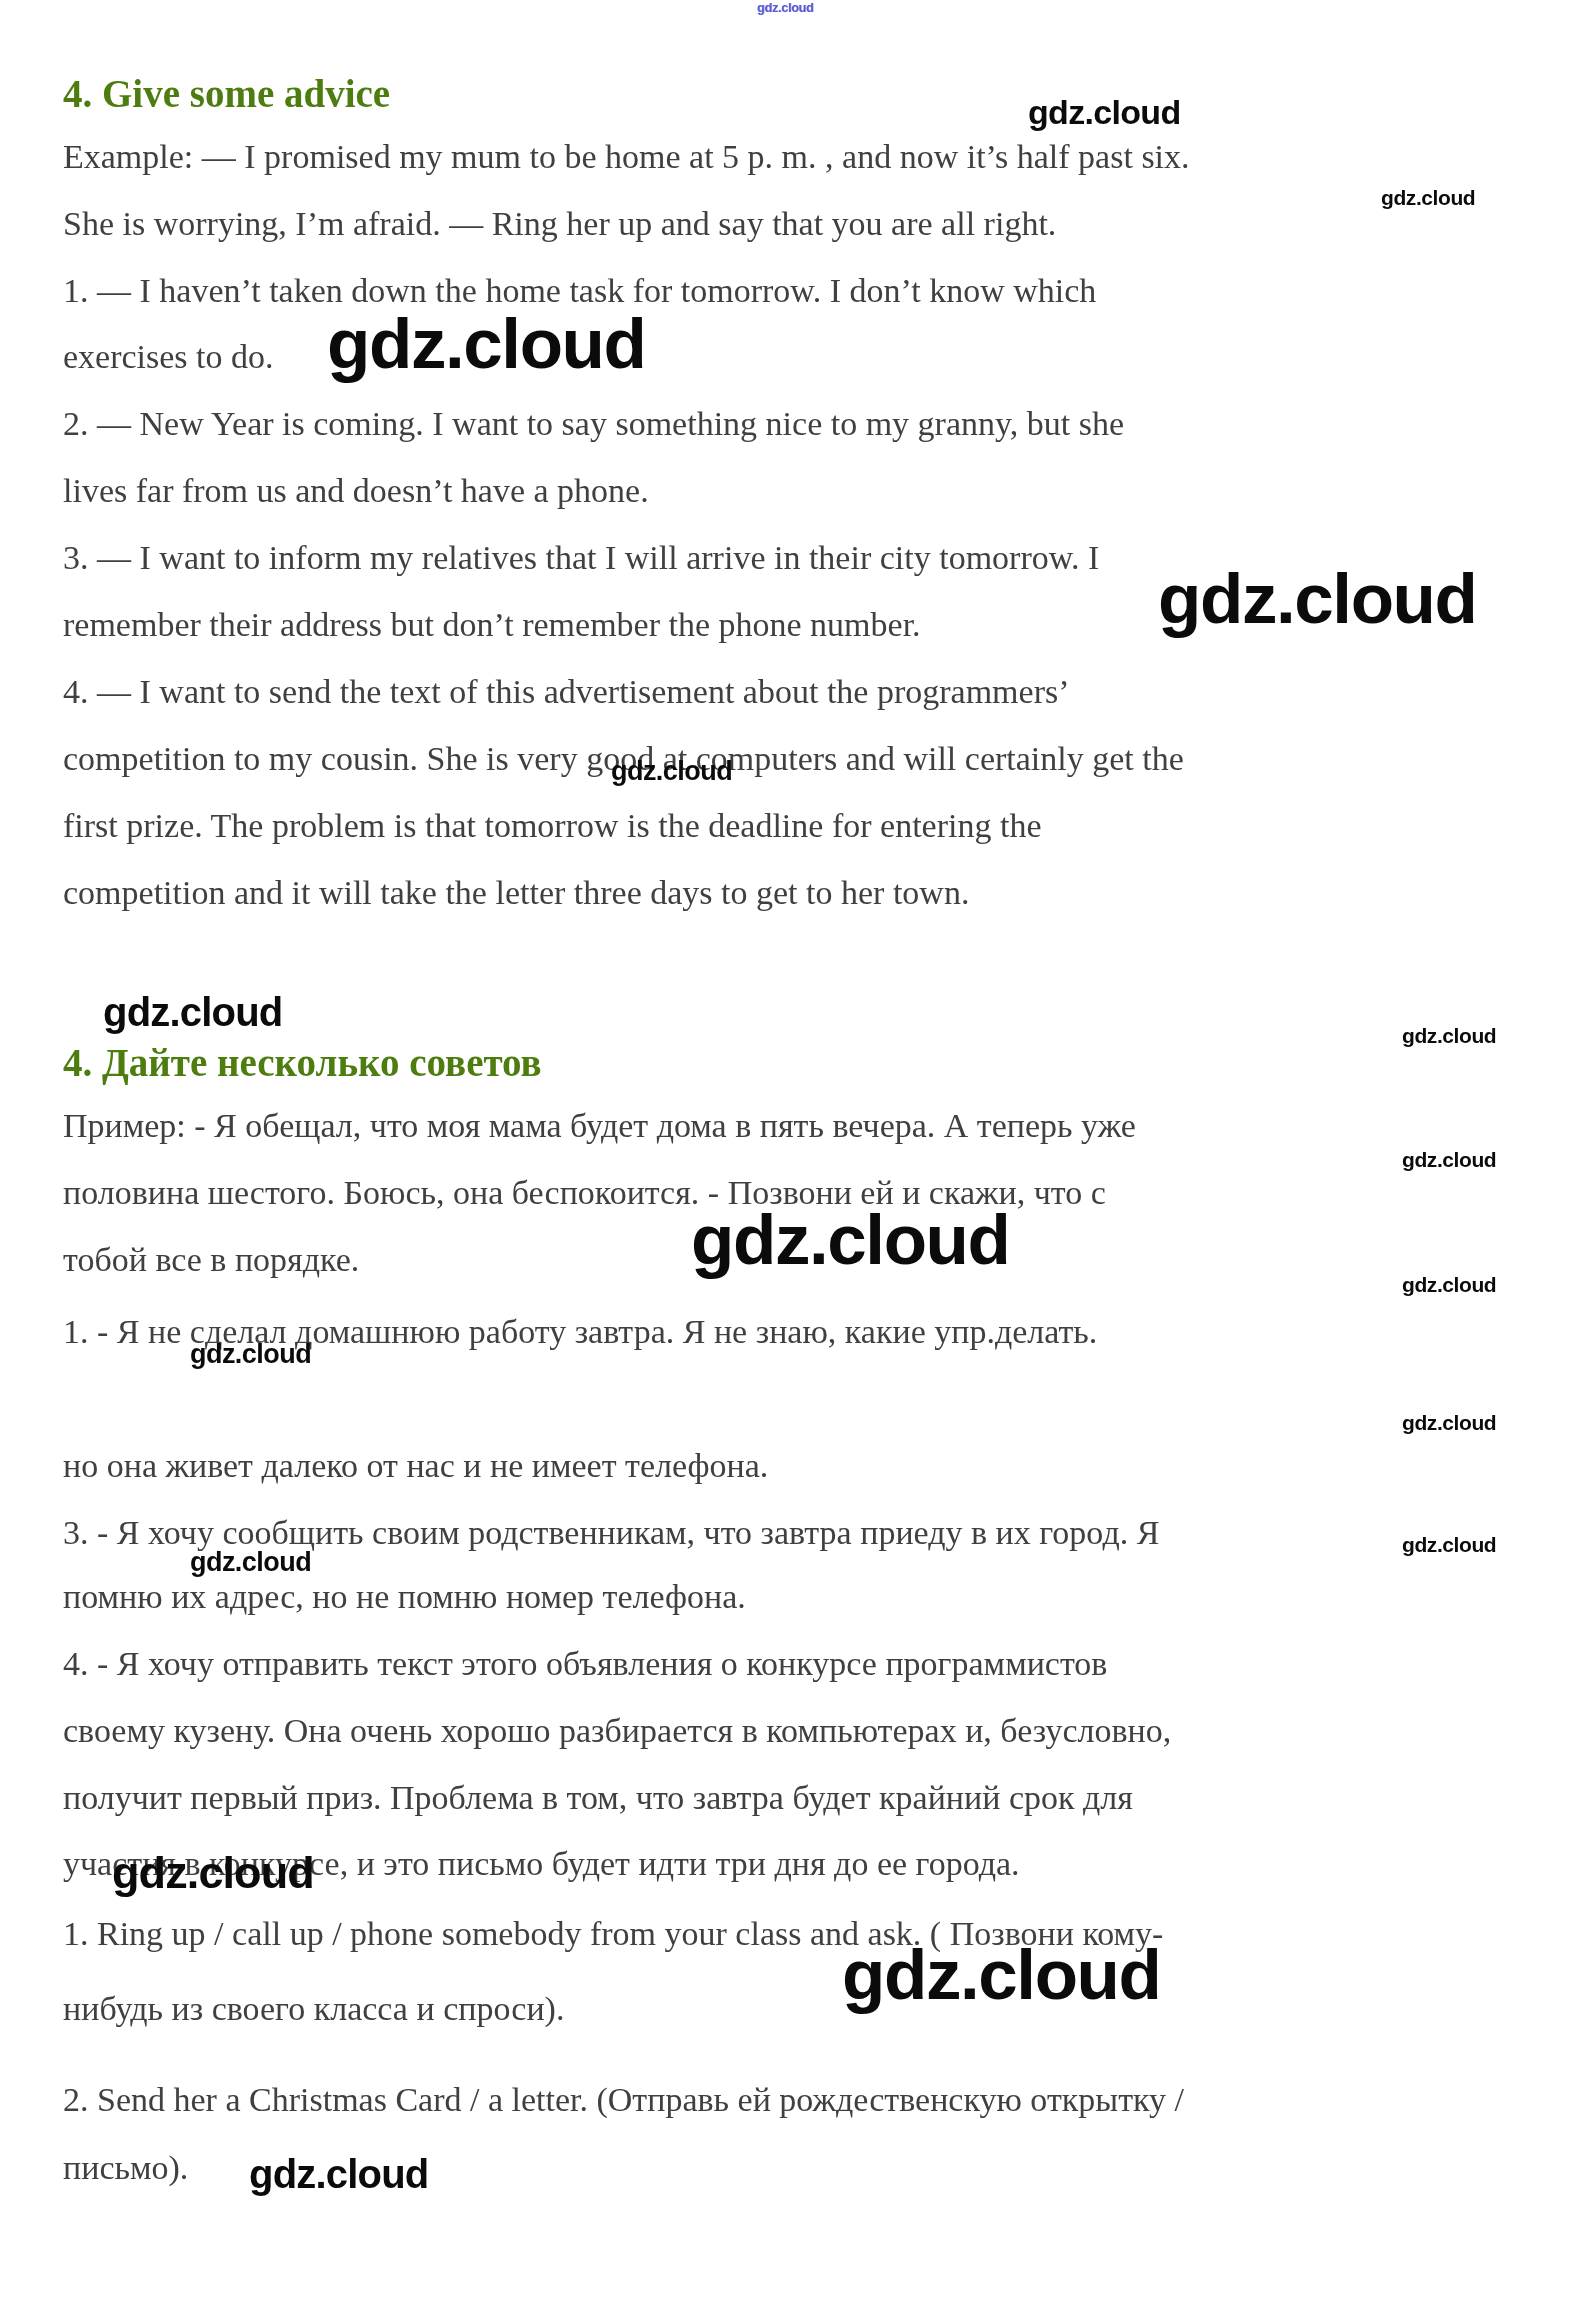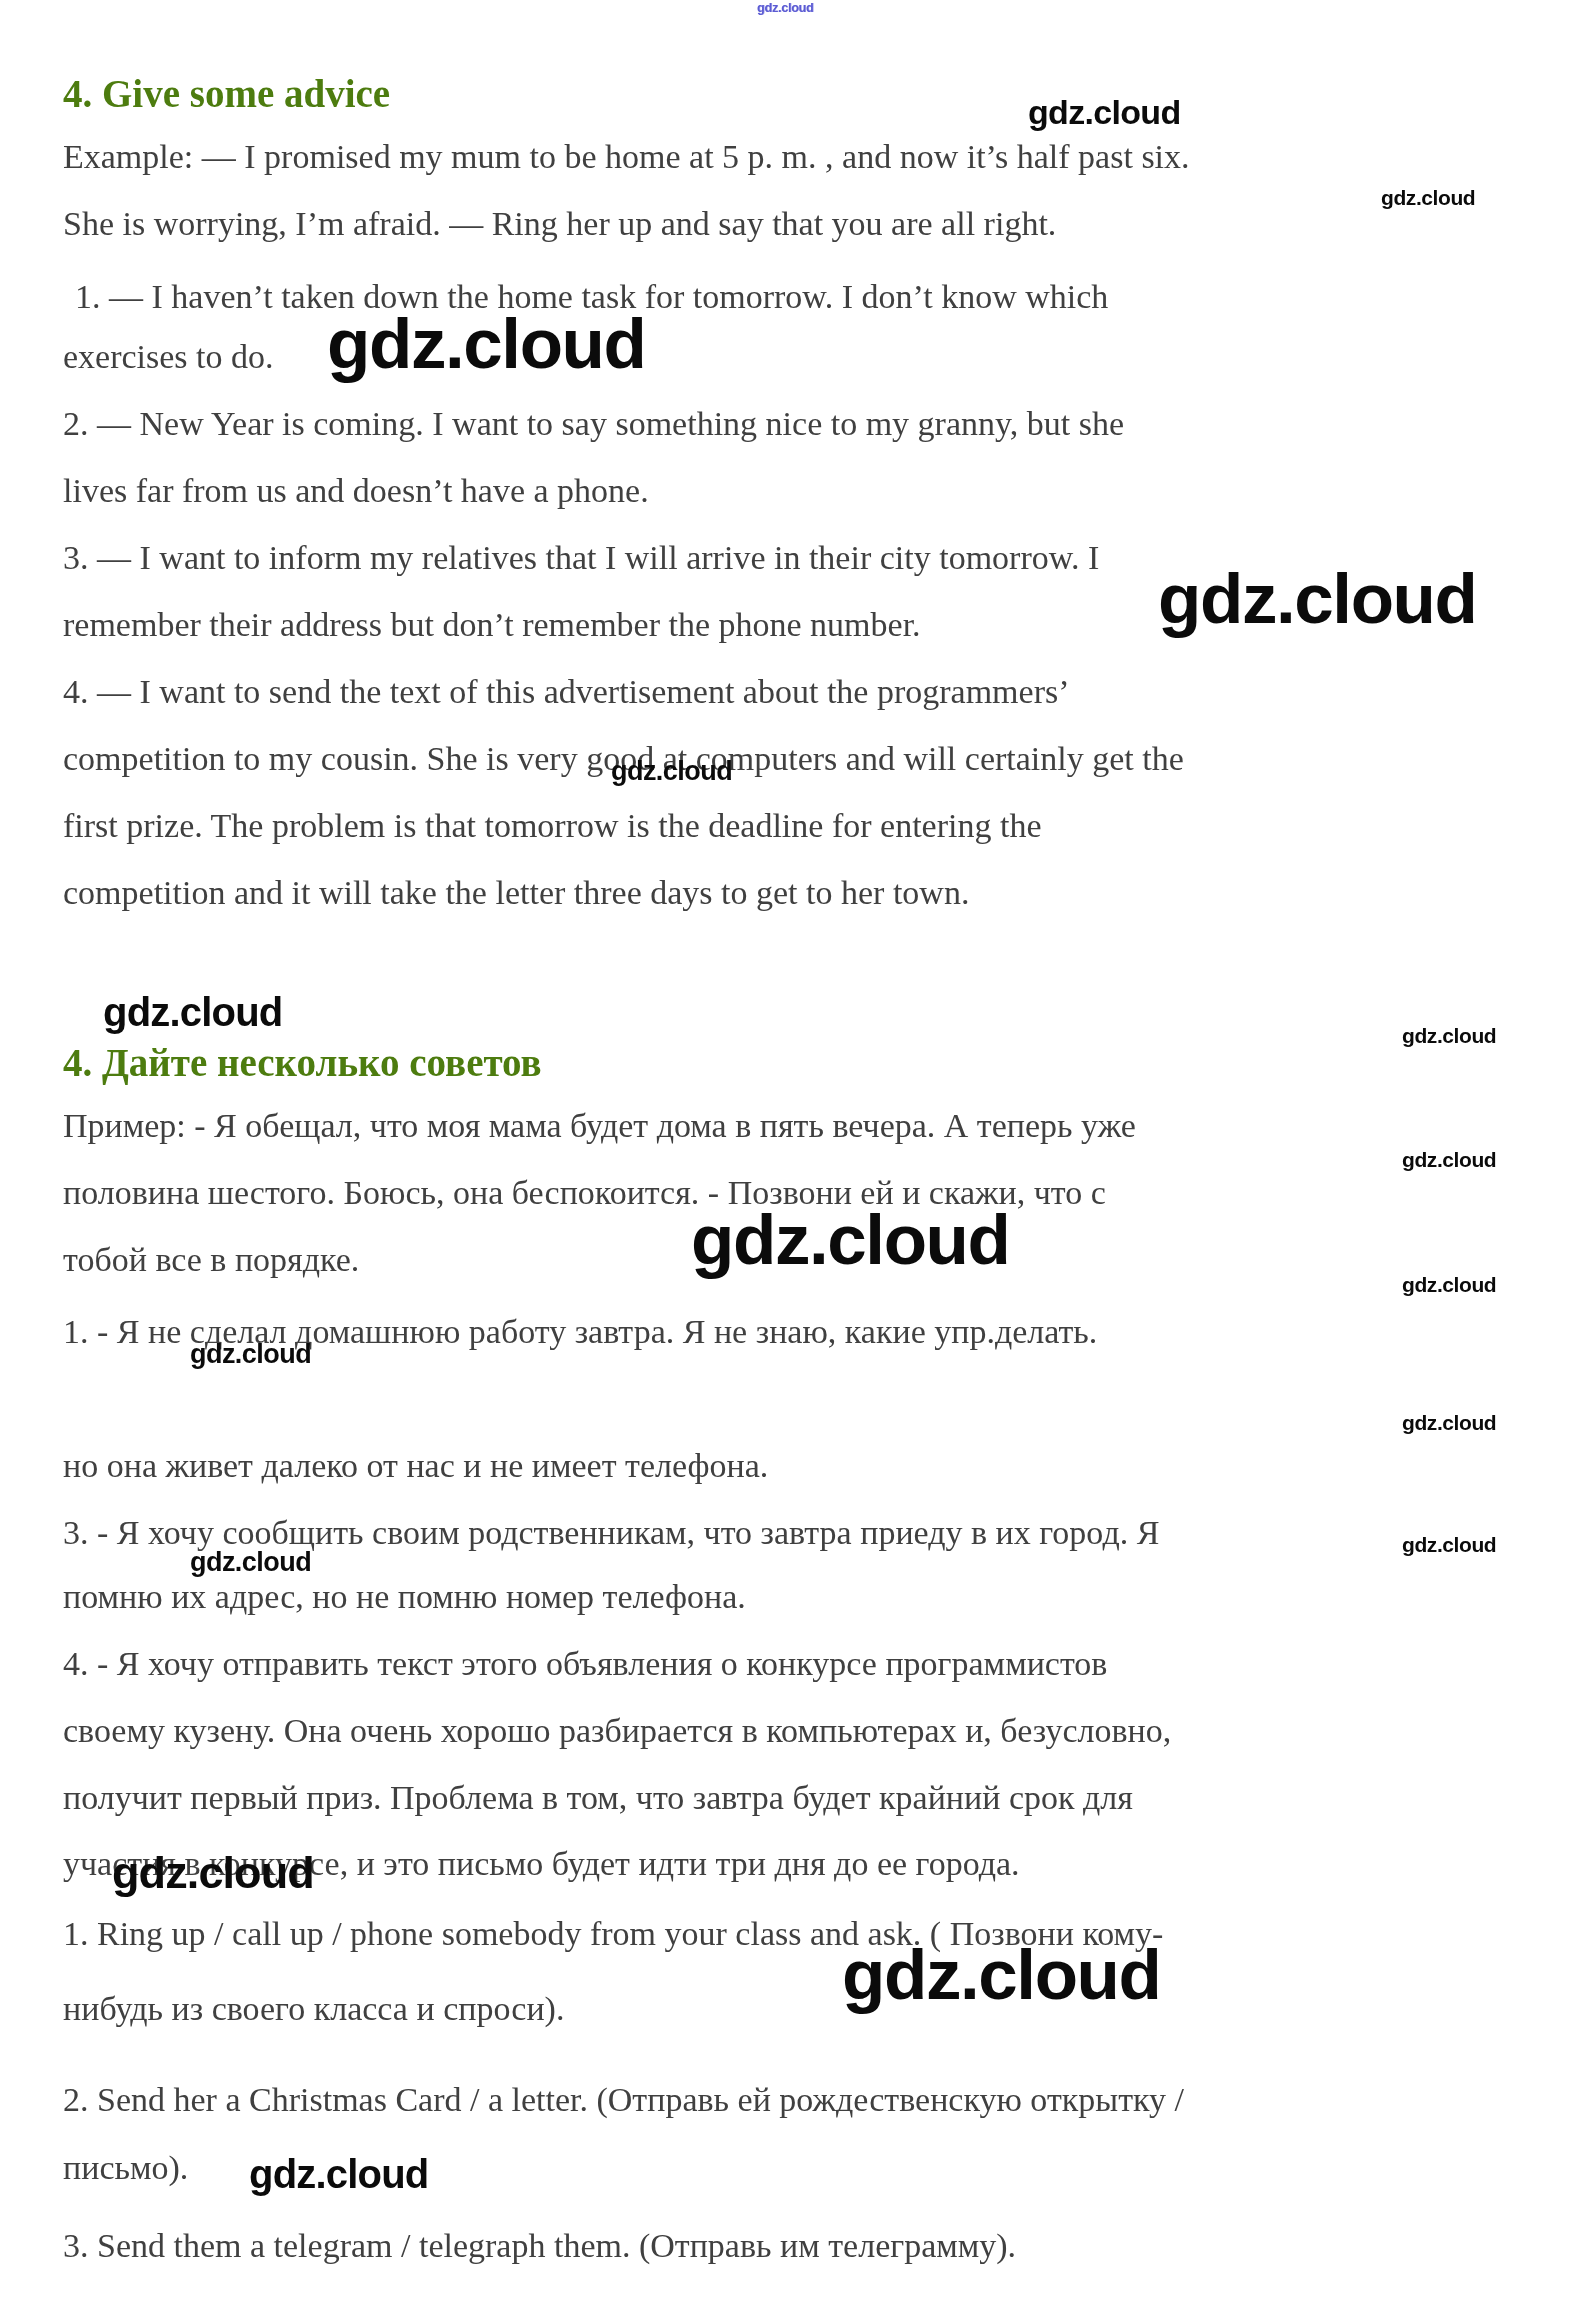--- a/index.html
+++ b/index.html
@@ -46,21 +46,21 @@
   }
 </style>
 </head>
 <body>
 
 <div id="page">
 
   <div class="heading" style="top:74px;">4. Give some advice</div>
   <div class="line" style="top:140px;">Example: — I promised my mum to be home at 5 p. m. , and now it’s half past six.</div>
   <div class="line" style="top:207px;">She is worrying, I’m afraid. — Ring her up and say that you are all right.</div>
-  <div class="line" style="top:280px;margin-left:12px;">1. — I haven’t taken down the home task for tomorrow. I don’t know which</div>
+  <div class="line" style="top:274px;">1. — I haven’t taken down the home task for tomorrow. I don’t know which</div>
   <div class="line" style="top:340px;">exercises to do.</div>
   <div class="line" style="top:407px;">2. — New Year is coming. I want to say something nice to my granny, but she</div>
   <div class="line" style="top:474px;">lives far from us and doesn’t have a phone.</div>
   <div class="line" style="top:541px;">3. — I want to inform my relatives that I will arrive in their city tomorrow. I</div>
   <div class="line" style="top:608px;">remember their address but don’t remember the phone number.</div>
   <div class="line" style="top:675px;">4. — I want to send the text of this advertisement about the programmers’</div>
   <div class="line" style="top:742px;">competition to my cousin. She is very good at computers and will certainly get the</div>
   <div class="line" style="top:809px;">first prize. The problem is that tomorrow is the deadline for entering the</div>
   <div class="line" style="top:876px;">competition and it will take the letter three days to get to her town.</div>
 
@@ -74,21 +74,20 @@
   <div class="line" style="top:1580px;">помню их адрес, но не помню номер телефона.</div>
   <div class="line" style="top:1647px;">4. - Я хочу отправить текст этого объявления о конкурсе программистов</div>
   <div class="line" style="top:1714px;">своему кузену. Она очень хорошо разбирается в компьютерах и, безусловно,</div>
   <div class="line" style="top:1781px;">получит первый приз. Проблема в том, что завтра будет крайний срок для</div>
   <div class="line" style="top:1847px;">участия в конкурсе, и это письмо будет идти три дня до ее города.</div>
 
   <div class="line" style="top:1917px;">1. Ring up / call up / phone somebody from your class and ask. ( Позвони кому-</div>
   <div class="line" style="top:1992px;">нибудь из своего класса и спроси).</div>
   <div class="line" style="top:2083px;">2. Send her a Christmas Card / a letter. (Отправь ей рождественскую открытку /</div>
   <div class="line" style="top:2151px;">письмо).</div>
-  <div class="line" style="top:2229px;">3. Send them a telegram / telegraph them. (Отправь им телеграмму).</div>
 
   <div class="wm wm-blue" style="left:757px; top:1.5px;    font-size:12.6px;">gdz.cloud</div>
   <div class="wm" style="left:1028px; top:95px;  font-size:34px;">gdz.cloud</div>
   <div class="wm" style="left:1381px; top:187px;  font-size:21px;">gdz.cloud</div>
   <div class="wm" style="left:327px;  top:308px;  font-size:71px;">gdz.cloud</div>
   <div class="wm" style="left:1158px; top:563px;  font-size:71px;">gdz.cloud</div>
   <div class="wm" style="left:611px;  top:758px; font-size:27px;">gdz.cloud</div>
   <div class="wm" style="left:103px;  top:992px; font-size:40px;">gdz.cloud</div>
   <div class="wm" style="left:1402px; top:1025px; font-size:21px;">gdz.cloud</div>
   <div class="wm" style="left:1402px; top:1149px; font-size:21px;">gdz.cloud</div>

